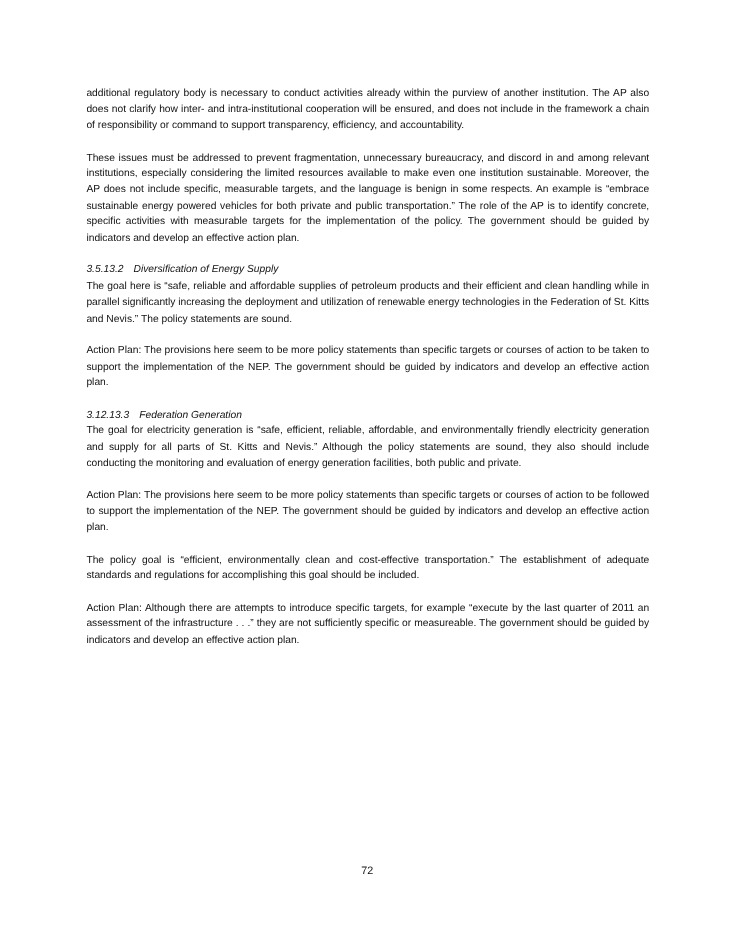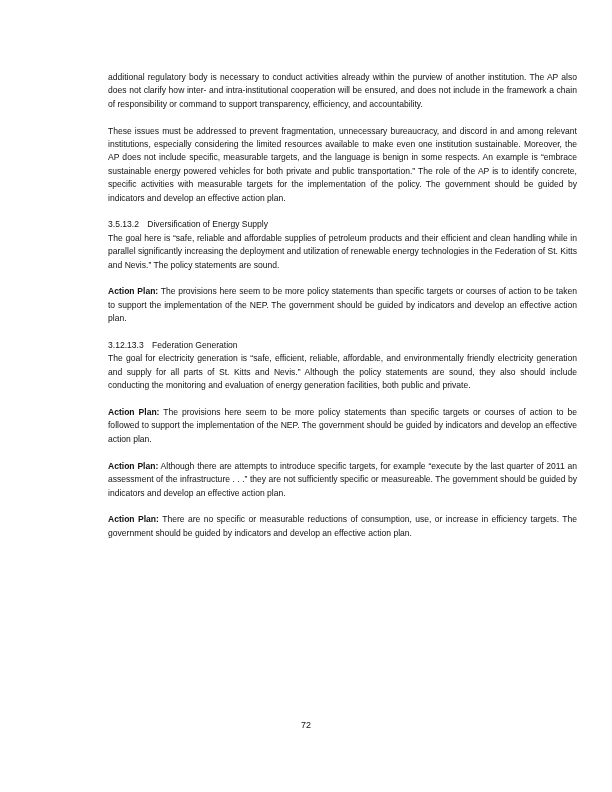--- a/index.html
+++ b/index.html
@@ -1,26 +1,26 @@
 <!DOCTYPE html>
 <html><head>
 <meta charset="utf-8">
 <style>
   html, body { margin: 0; padding: 0; background: #ffffff; }
   body { width: 612px; height: 792px; position: relative; overflow: hidden; }
   .page {
     position: absolute; left: 72px; top: 71px; width: 469px;
     font-family: "Liberation Sans", sans-serif;
-    font-size: 8.55px; line-height: 13.4px; color: #111111; margin-left: 36px;
+    font-size: 8.55px; line-height: 13.4px; color: #111111;
   }
   .para { text-align: justify; margin: 0 0 13.4px 0; }
-  .heading { margin: 0; }
+  .heading { font-style: italic; margin: 0; }
   .heading .num { margin-right: 6px; }
   .section-body { margin: 0 0 13.4px 0; text-align: justify; }
-  .bold { font-weight: bold; }
+  .bold { font-weight: normal; }
   .page-number {
     position: absolute; top: 720px; left: 0; width: 612px; text-align: center;
     font-family: "Liberation Sans", sans-serif; font-size: 9px; color: #111;
   }
 </style>
 </head>
 <body>
 
 <div class="page">
   <p class="para">additional regulatory body is necessary to conduct activities already within the purview of another institution. The AP also does not clarify how inter- and intra-institutional cooperation will be ensured, and does not include in the framework a chain of responsibility or command to support transparency, efficiency, and accountability.</p>
@@ -32,21 +32,21 @@
     <p class="para"><span class="bold">Action Plan:</span><span> The provisions here seem to be more policy statements than specific targets or courses of action to be taken to support the implementation of the NEP. The government should be guided by indicators and develop an effective action plan.</span></p>
   </div>
 
   <div>
     <p class="heading"><span class="num">3.12.13.3</span> <span>Federation Generation</span></p>
     <p class="section-body">The goal for electricity generation is “safe, efficient, reliable, affordable, and environmentally friendly electricity generation and supply for all parts of St. Kitts and Nevis.” Although the policy statements are sound, they also should include conducting the monitoring and evaluation of energy generation facilities, both public and private.</p>
     <p class="para"><span class="bold">Action Plan:</span><span> The provisions here seem to be more policy statements than specific targets or courses of action to be followed to support the implementation of the NEP. The government should be guided by indicators and develop an effective action plan.</span></p>
   </div>
 
   <div>
+    <p class="section-body">The policy goal is “efficient, environmentally clean and cost-effective transportation.” The establishment of adequate standards and regulations for accomplishing this goal should be included.</p>
     <p class="para"><span class="bold">Action Plan:</span><span> Although there are attempts to introduce specific targets, for example “execute by the last quarter of 2011 an assessment of the infrastructure . . .” they are not sufficiently specific or measureable. The government should be guided by indicators and develop an effective action plan.</span></p>
   </div>
 
   <div>
-    <p class="para"><span class="bold">Action Plan:</span><span> There are no specific or measurable reductions of consumption, use, or increase in efficiency targets. The government should be guided by indicators and develop an effective action plan.</span></p>
   </div>
 </div>
 
 <div class="page-number">72</div>
 
 </body></html>

